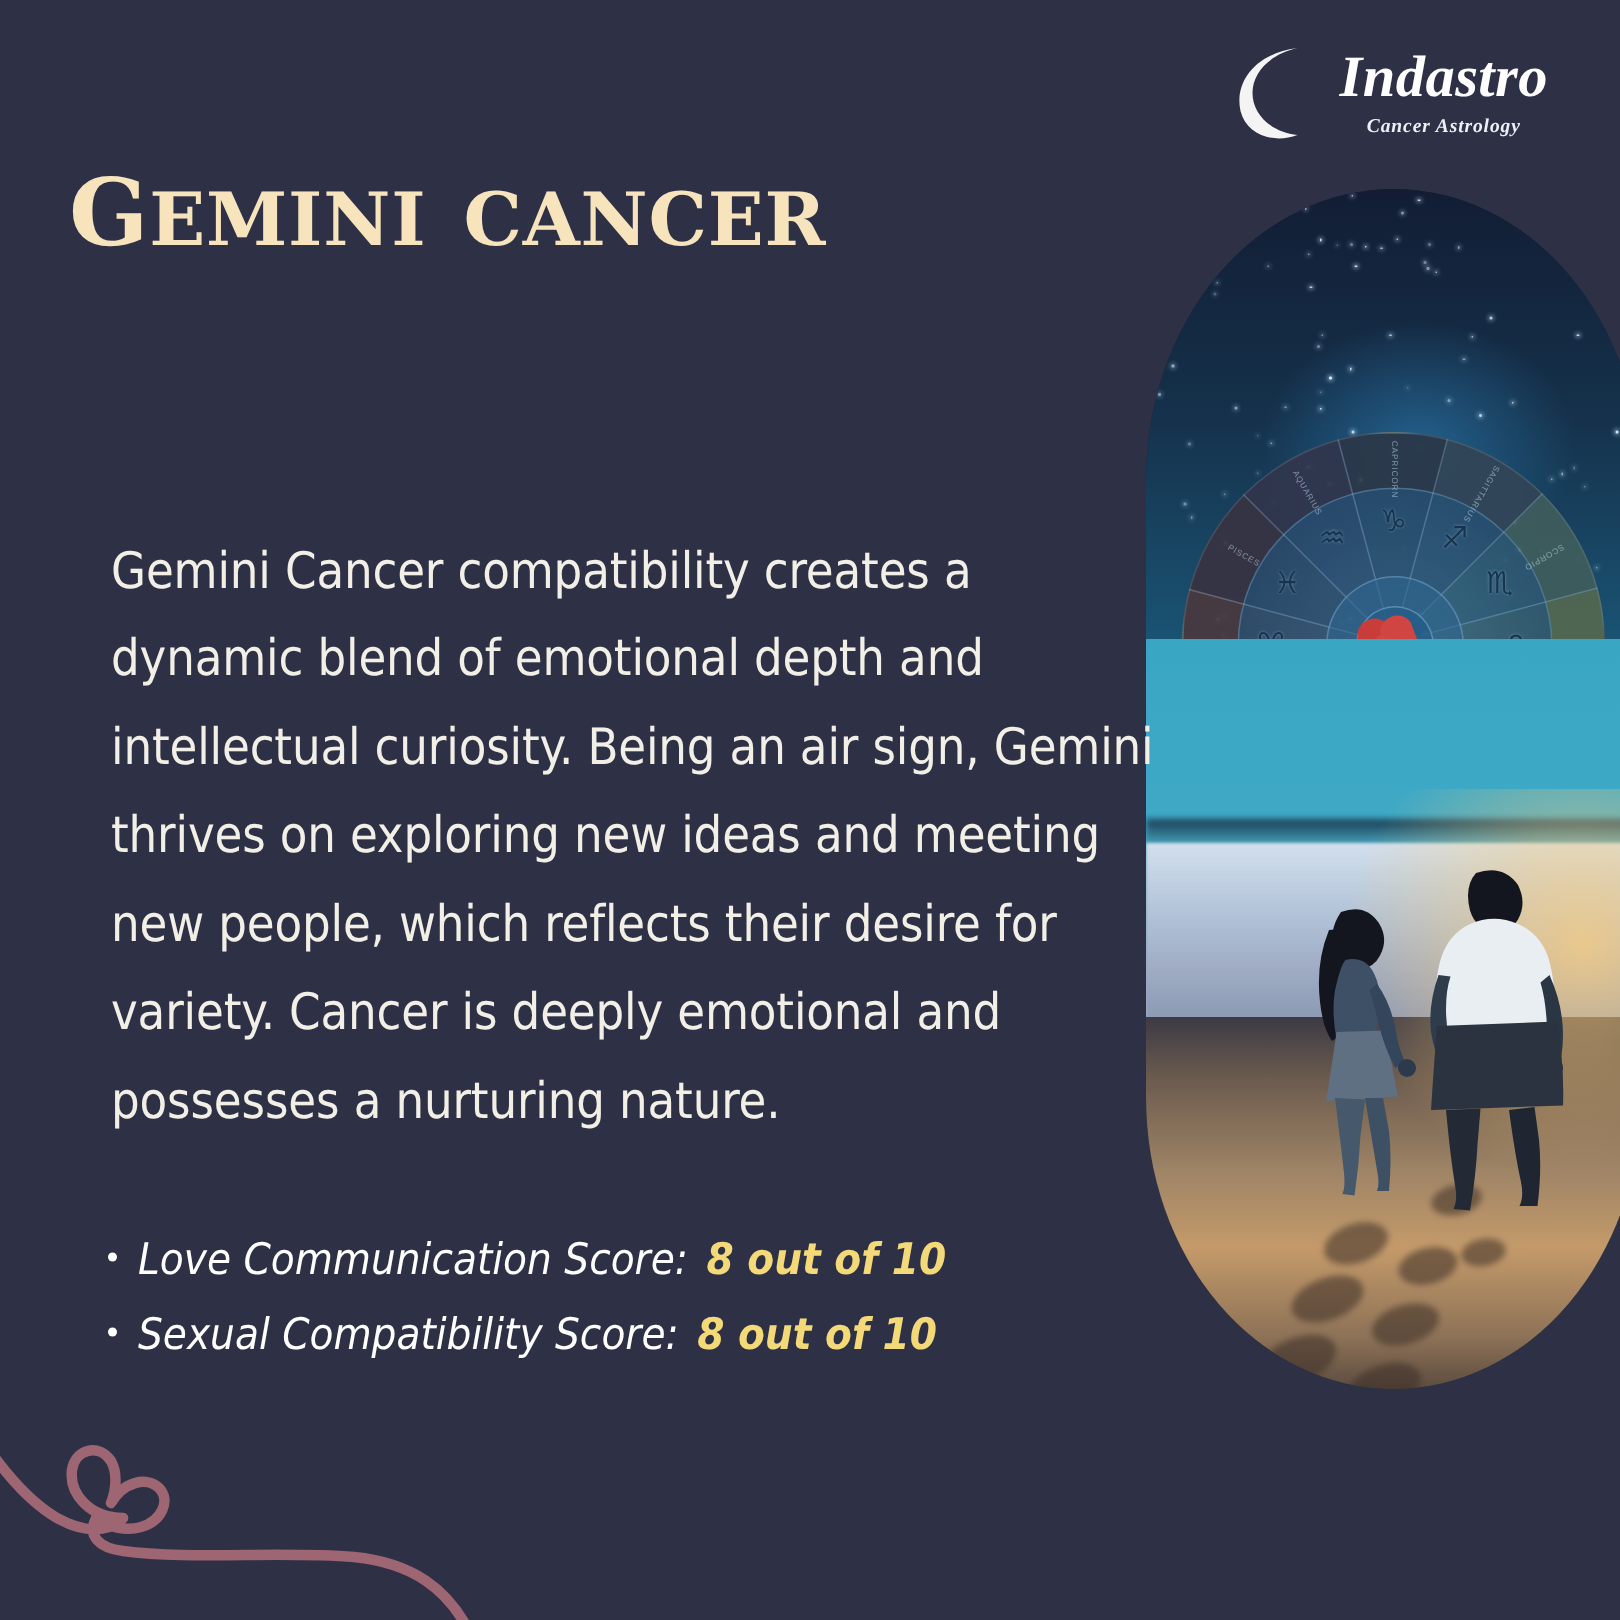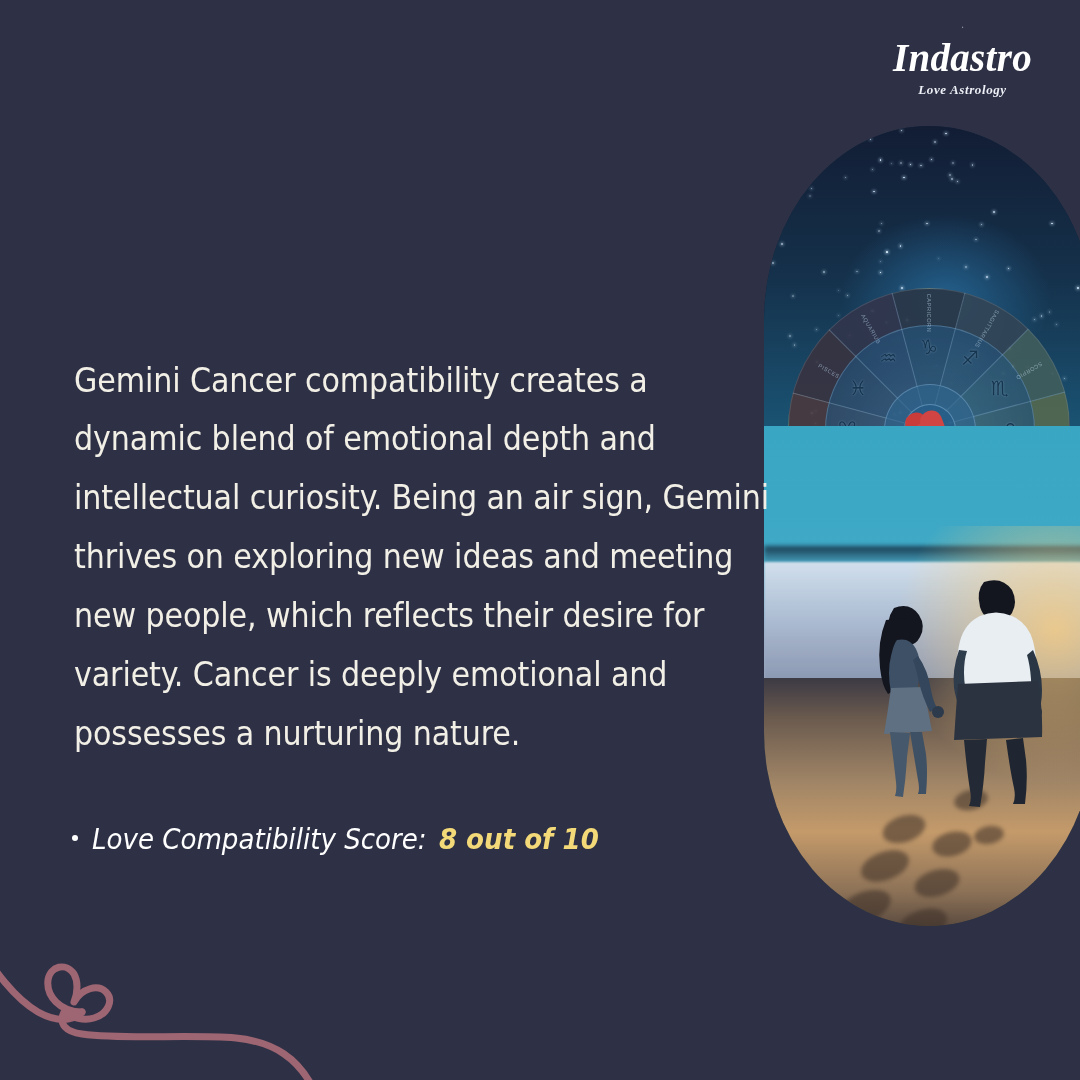--- a/index.html
+++ b/index.html
@@ -166,21 +166,20 @@
 
   
   .person { position: absolute; }
 
   
   .logo {
     position: absolute;
     right: 48px; top: 26px;
     display: flex; align-items: center; gap: 10px;
     height: 72px;
-    flex-direction: column;
   }
   .moon { position: relative; width: 62px; height: 64px; }
   .logo-text { display: flex; flex-direction: column; align-items: center; }
   .brand {
     color: #ffffff;
     font-family: "Liberation Serif", serif;
     font-style: italic;
     font-weight: bold;
     font-size: 39px;
     line-height: 1;
@@ -485,31 +484,33 @@
       </svg>
     </div>
   </div>
 
   <div class="logo">
     <svg class="moon" viewBox="0 0 62 64">
       <path d="M44 2 C14 6 2 26 6 44 C10 60 28 66 44 60 C26 58 14 46 14 32 C14 18 26 6 44 2 Z" fill="#ffffff" opacity="0.95"></path>
     </svg>
     <div class="logo-text">
       <span class="brand">Indastro</span>
-      <span class="tagline">Love Astrology</span>
+      <span class="tagline">Cancer Astrology</span>
     </div>
   </div>
 
   <h1 class="title">
+    <span class="ln">Gemini Cancer</span>
   </h1>
 
   <p class="body-copy">Gemini Cancer compatibility creates a dynamic blend of emotional depth and intellectual curiosity. Being an air sign, Gemini thrives on exploring new ideas and meeting new people, which reflects their desire for variety. Cancer is deeply emotional and possesses a nurturing nature.</p>
 
   <ul class="scores" id="score-list">
-      <li class="score-item"><span>Love Compatibility Score:</span> <span class="score-val">8 out of 10</span></li>
+      <li class="score-item"><span>Love Communication Score:</span> <span class="score-val">8 out of 10</span></li>
+      <li class="score-item"><span>Sexual Compatibility Score:</span> <span class="score-val">8 out of 10</span></li>
     </ul>
 
   <svg class="heart-swirl" viewBox="0 0 330 150">
     <path d="M-12 4 C10 36 28 62 52 76 C70 86 86 86 96 76" stroke="#9E6572" stroke-width="7" fill="none" stroke-linecap="round"></path>
     <path d="M96 76 C74 76 60 60 62 44 C64 30 80 26 88 38 C92 45 92 56 88 66
              C96 52 112 48 120 56 C128 64 122 78 108 82 C98 85 86 82 78 76
              C72 88 80 96 96 98 C140 104 200 98 250 102 C290 106 312 124 326 150" stroke="#9E6572" stroke-width="7" fill="none" stroke-linecap="round" stroke-linejoin="round"></path>
   </svg>
 
 </div>

